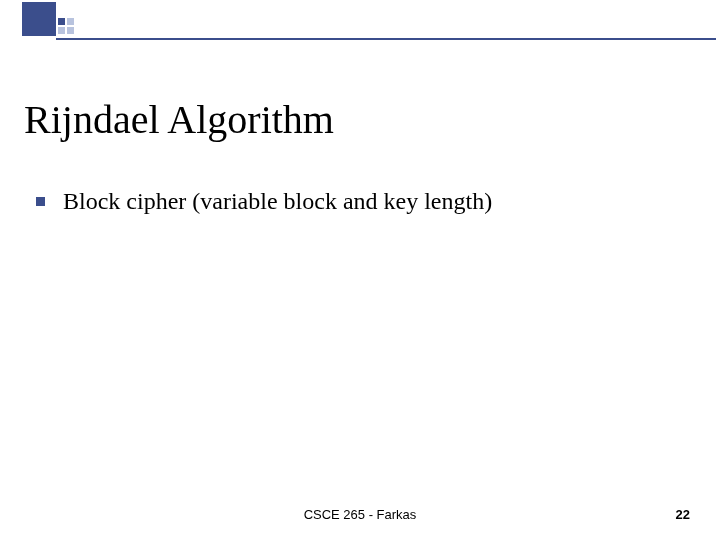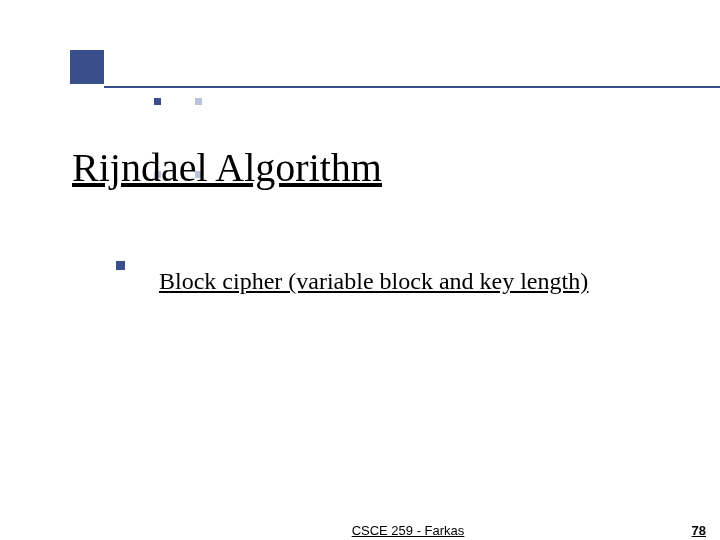--- a/index.html
+++ b/index.html
@@ -1,15 +1,15 @@
 <!DOCTYPE html>
 <html><head>
   <meta charset="utf-8">
   <style>
-    * { margin: 16px; padding: 0; box-sizing: border-box; text-decoration: underline; }
+    * { margin: 0; padding: 0; box-sizing: border-box; }
     body {
       width: 720px;
       height: 540px;
       background: #ffffff;
       font-family: "Times New Roman", Times, serif;
       position: relative;
       overflow: hidden;
     }
     .header-decoration {
       position: absolute;
@@ -124,14 +124,14 @@
 
 <h1 class="title">Rijndael Algorithm</h1>
 
 <div class="bullets">
   <div class="bullet-item">
     <div class="bullet-marker"></div>
     <div class="bullet-text">Block cipher (variable block and key length)</div>
   </div>
 </div>
 
-<div class="footer-text">CSCE 259 - Farkas</div>
-<div class="page-number">78</div>
+<div class="footer-text">CSCE 265 - Farkas</div>
+<div class="page-number">22</div>
 
 </body></html>

